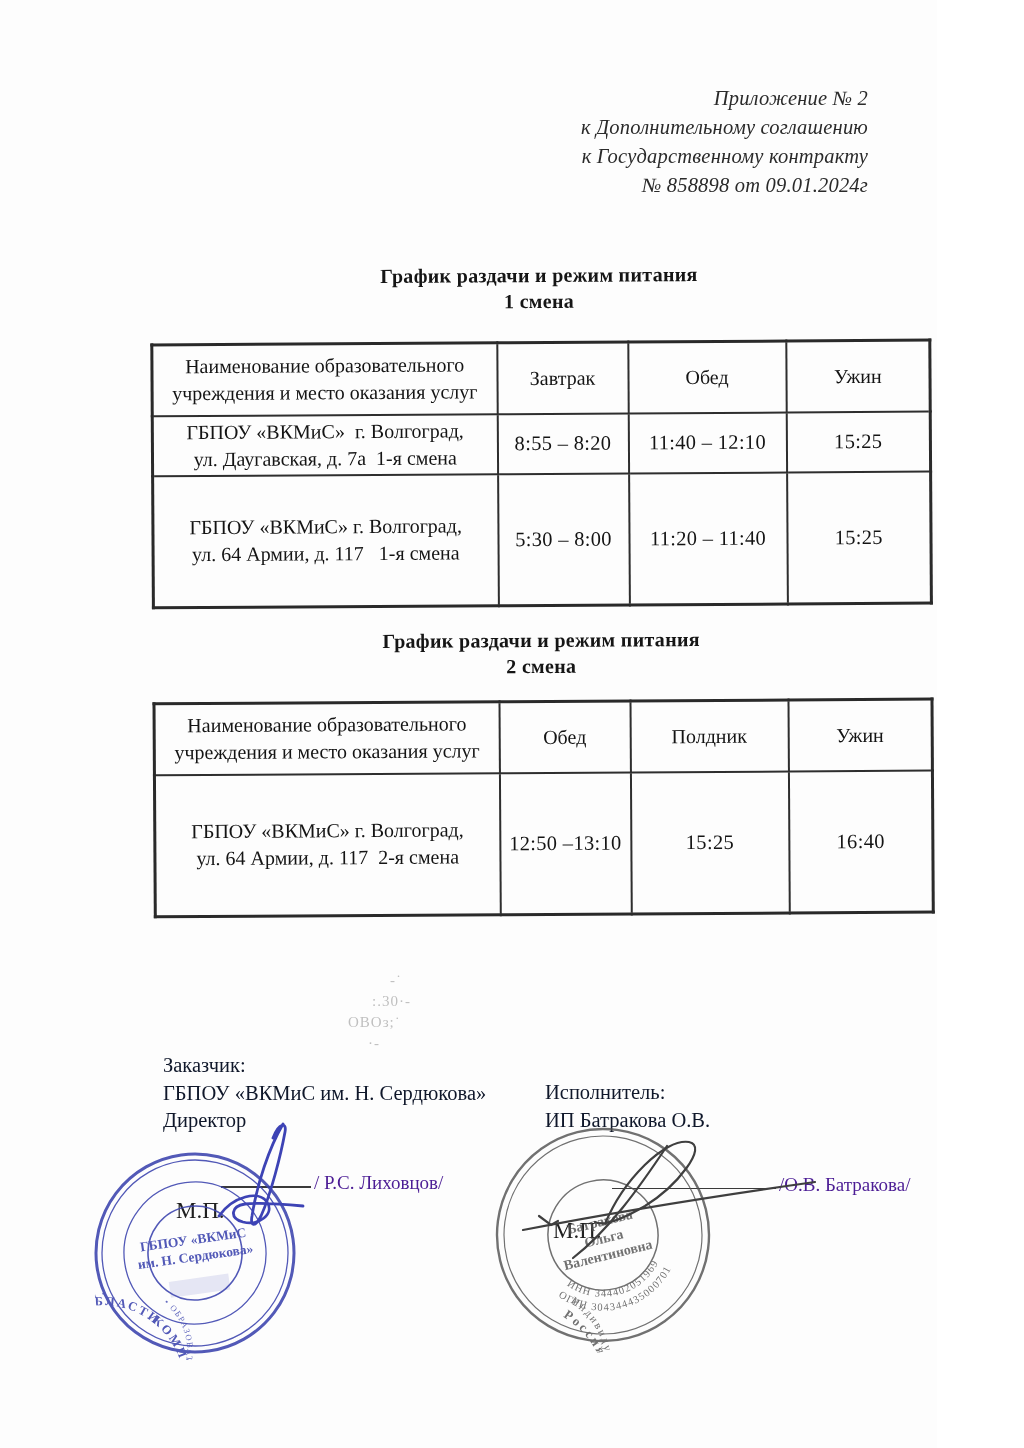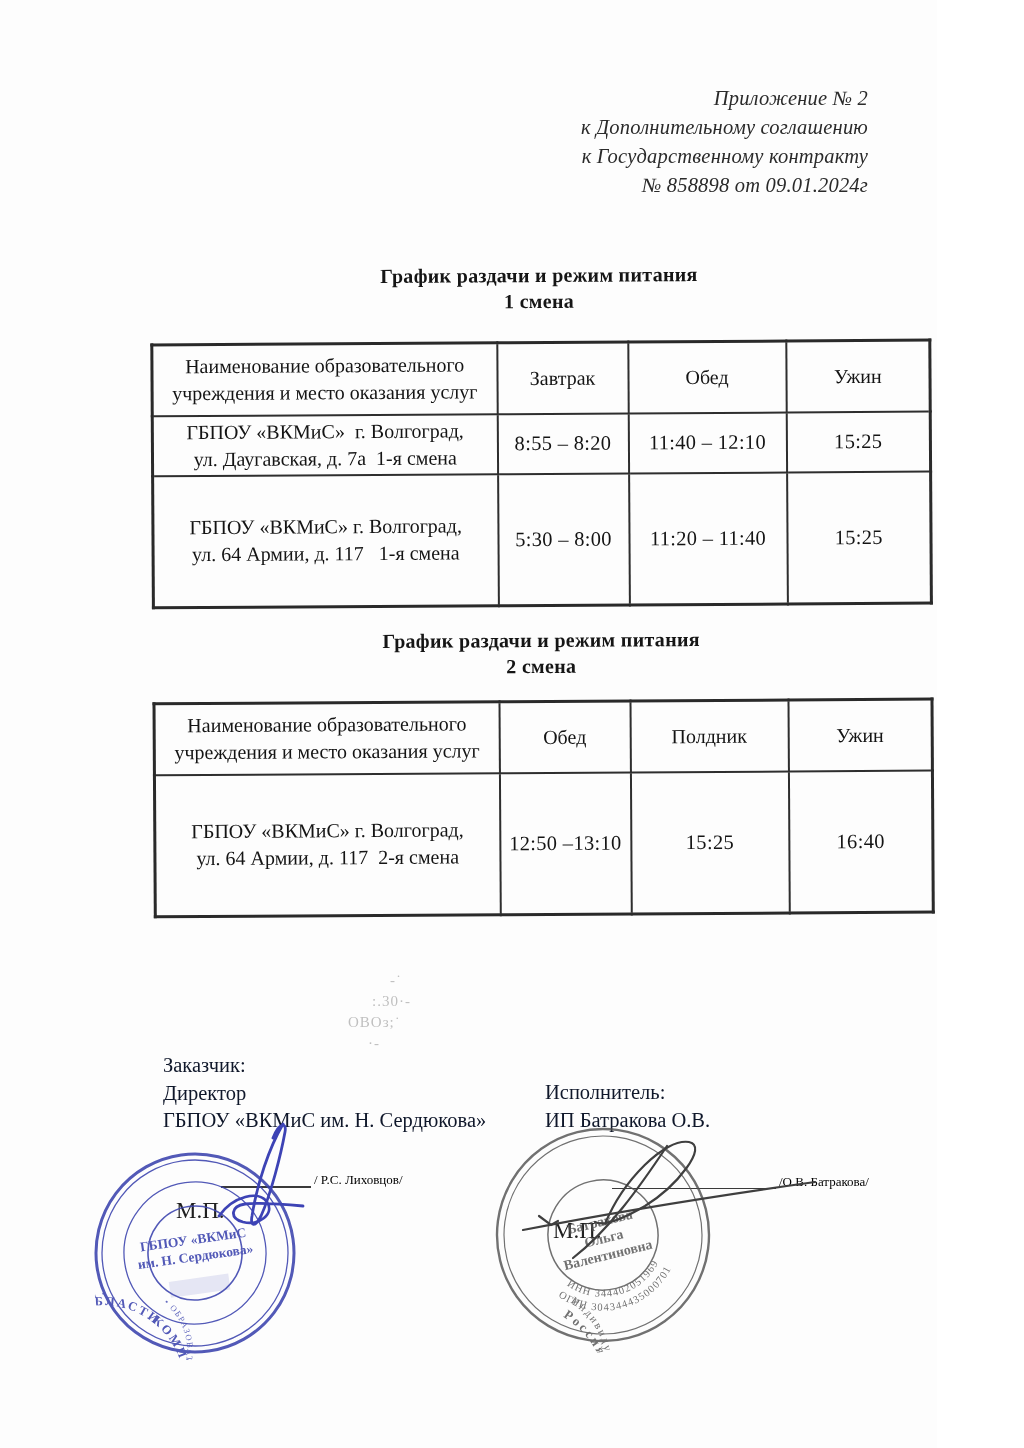--- a/index.html
+++ b/index.html
@@ -49,21 +49,21 @@
     color:#8d8d8d; opacity:.55; filter:blur(.4px); letter-spacing:1px;
   }
   
   .party { position:absolute; font-size:20.5px; line-height:27.5px; color:#0f172a; }
   .party.left { left:163px; top:1052px; }
   .party.right { left:545px; top:1052px;margin-top:27px; }
   
   .sigline { position:absolute; border-bottom:2px solid #3a3a3a; }
   .sigline.left { left:221px; top:1186px; width:90px; }
   .sigline.right { left:612px; top:1188px; width:164px; border-bottom-width:1.5px; }
-  .signame { position:absolute; font-size:13px; color:#000000; }
+  .signame { position:absolute; font-size:19px; color:#4c1d95; }
   .signame.left { left:314px; top:1172px; }
   .signame.right { left:779px; top:1174px; }
   .mp { position:absolute; font-size:23px; color:#202020; }
   .mp.left { left:176px; top:1198px; }
   .mp.right { left:553px; top:1218px; }
   
   .stamp { position:absolute; }
   .stamp.left { left:90px; top:1148px; width:210px; height:210px; opacity:.88; transform:rotate(-8deg); }
   .stamp.right { left:490px; top:1122px; width:226px; height:226px; opacity:.8; transform:rotate(-14deg); }
   .stamp svg { display:block; width:100%; height:100%; }
@@ -165,22 +165,22 @@
 
   <div class="smudge">
     <div style="margin-left:42px;">-˙</div>
     <div style="margin-left:24px;">:.30·-</div>
     <div>ОВОз;˙</div>
     <div style="margin-left:20px;">·-</div>
   </div>
 
   <div class="party left">
     <div>Заказчик:</div>
+    <div>ГБПОУ «ВКМиС им. Н. Сердюкова»</div>
     <div>Директор</div>
-    <div>ГБПОУ «ВКМиС им. Н. Сердюкова»</div>
   </div>
   <div class="party right">
     <div>Исполнитель:</div>
     <div>ИП Батракова О.В.</div>
   </div>
 
   <div class="sigline left"></div>
   <div class="signame left">/ Р.С. Лиховцов/</div>
   <div class="sigline right"></div>
   <div class="signame right">/О.В. Батракова/</div>

